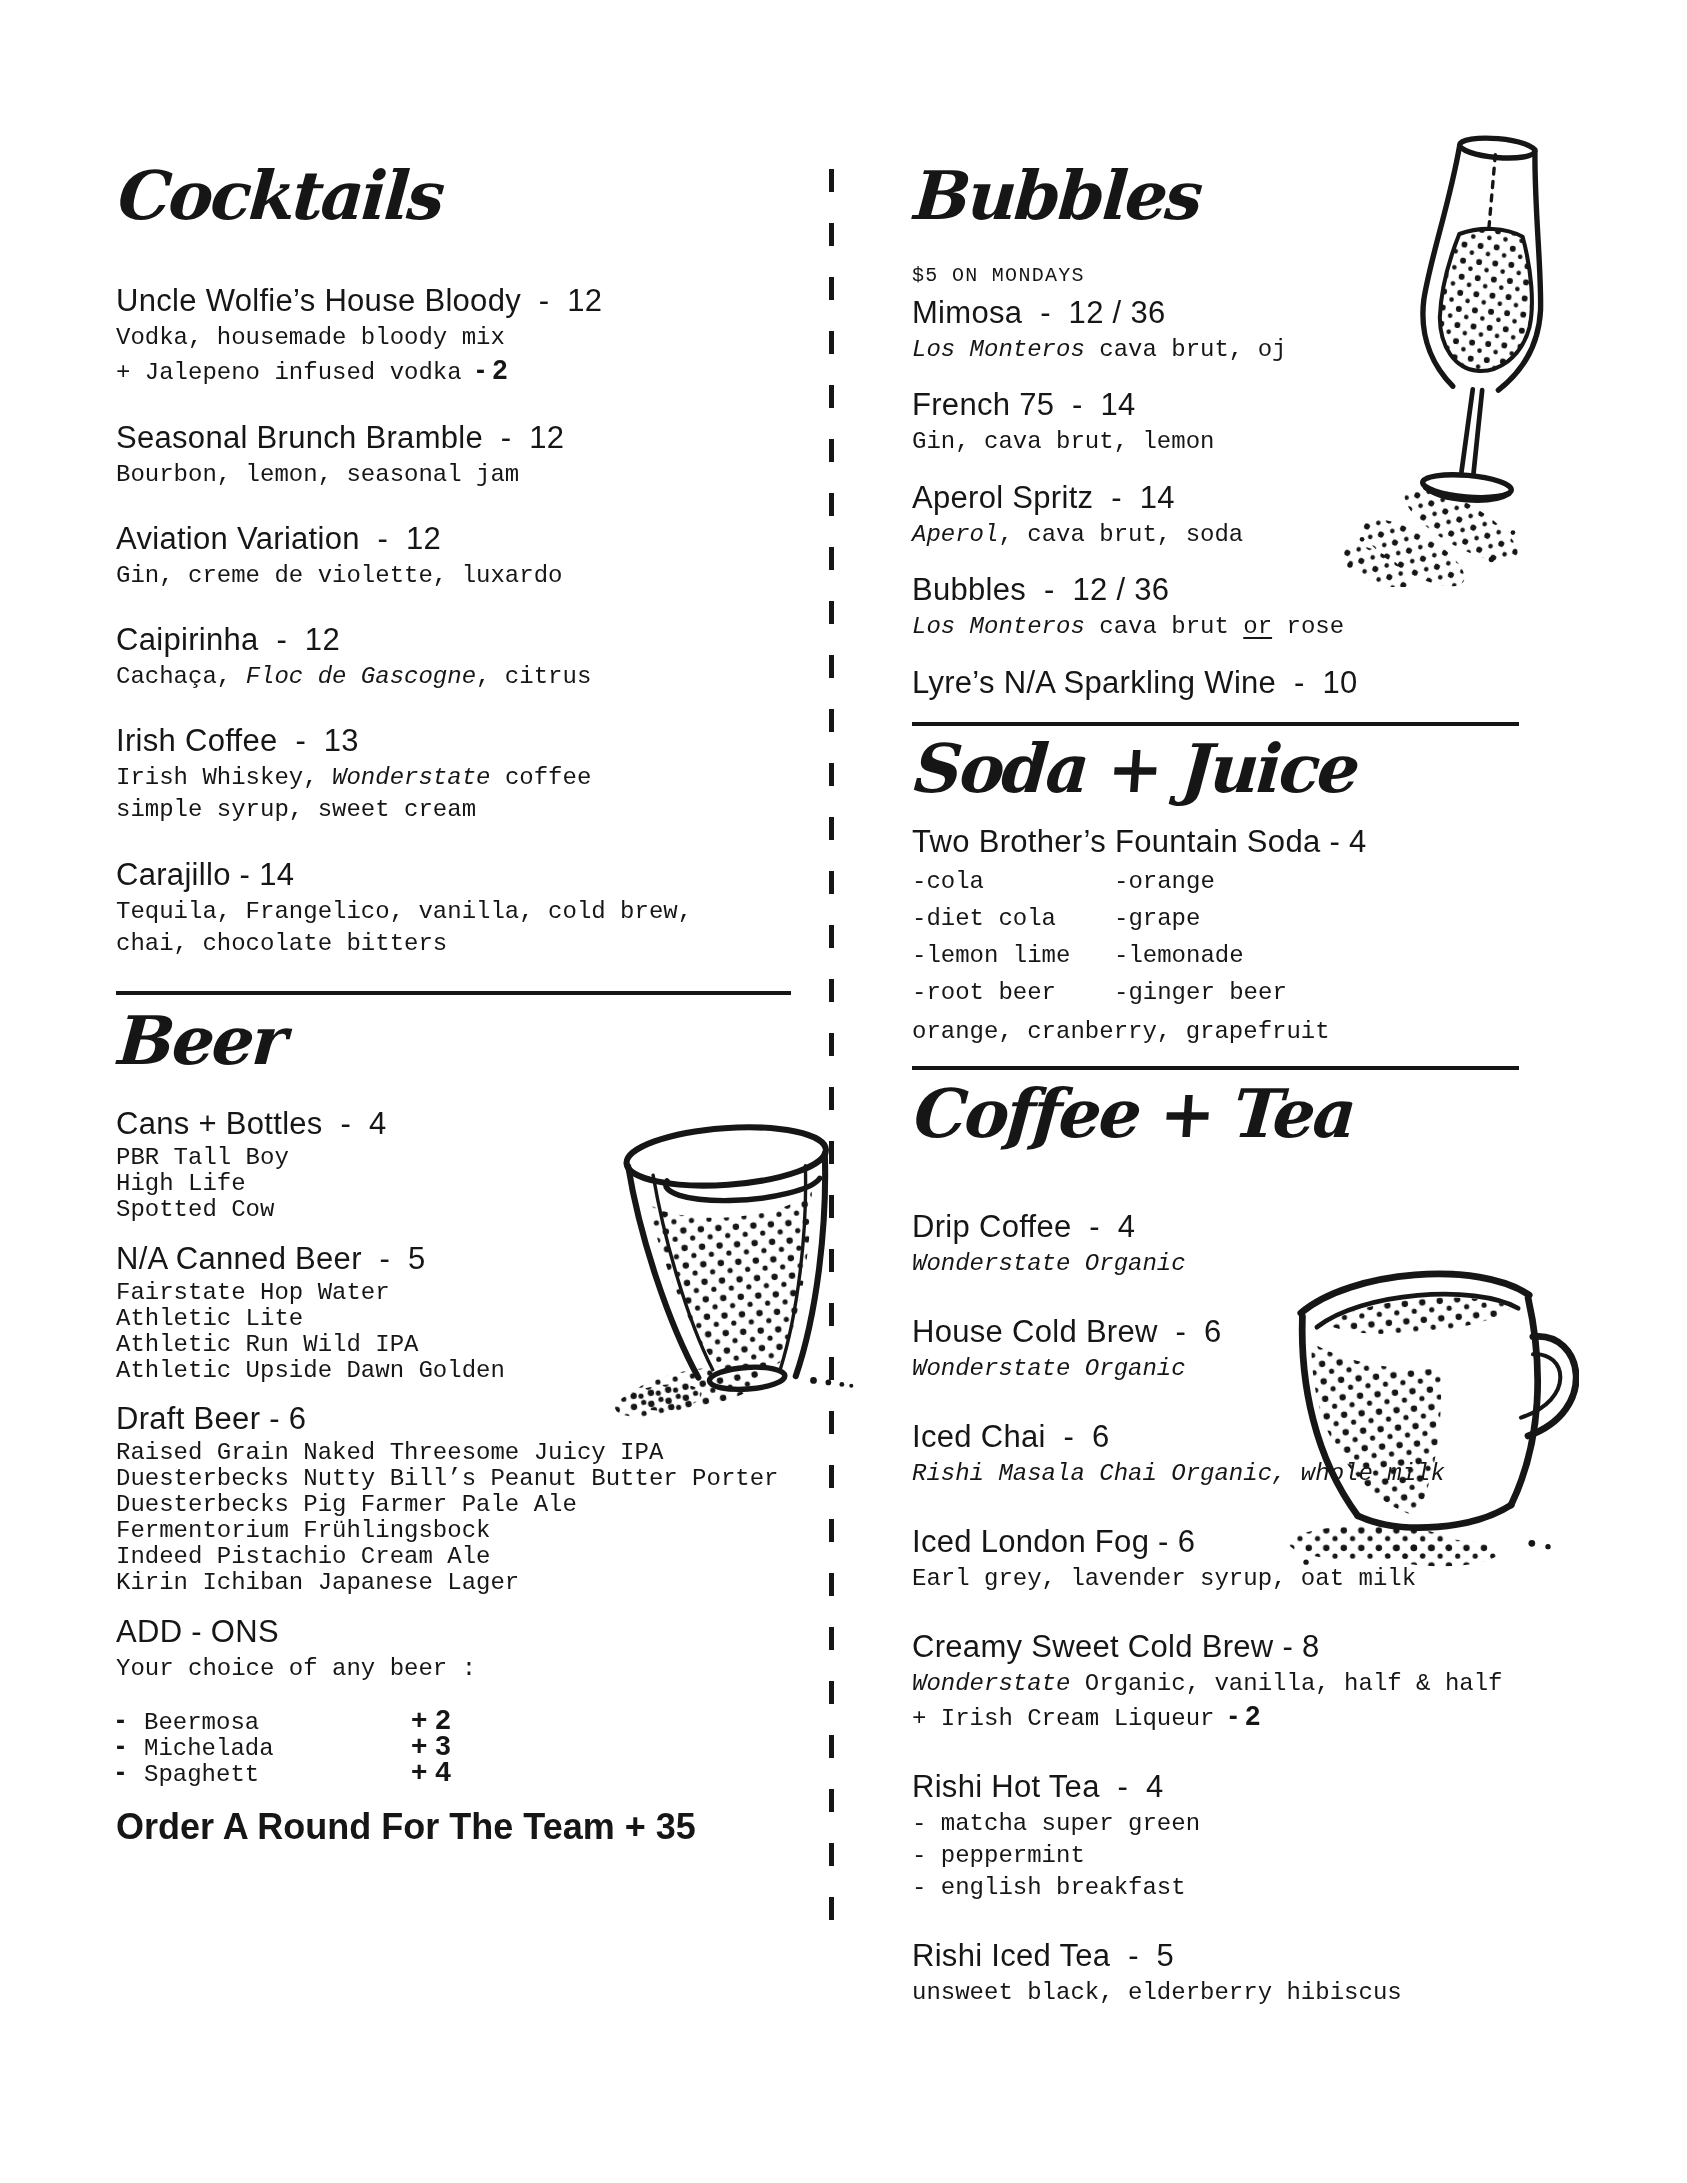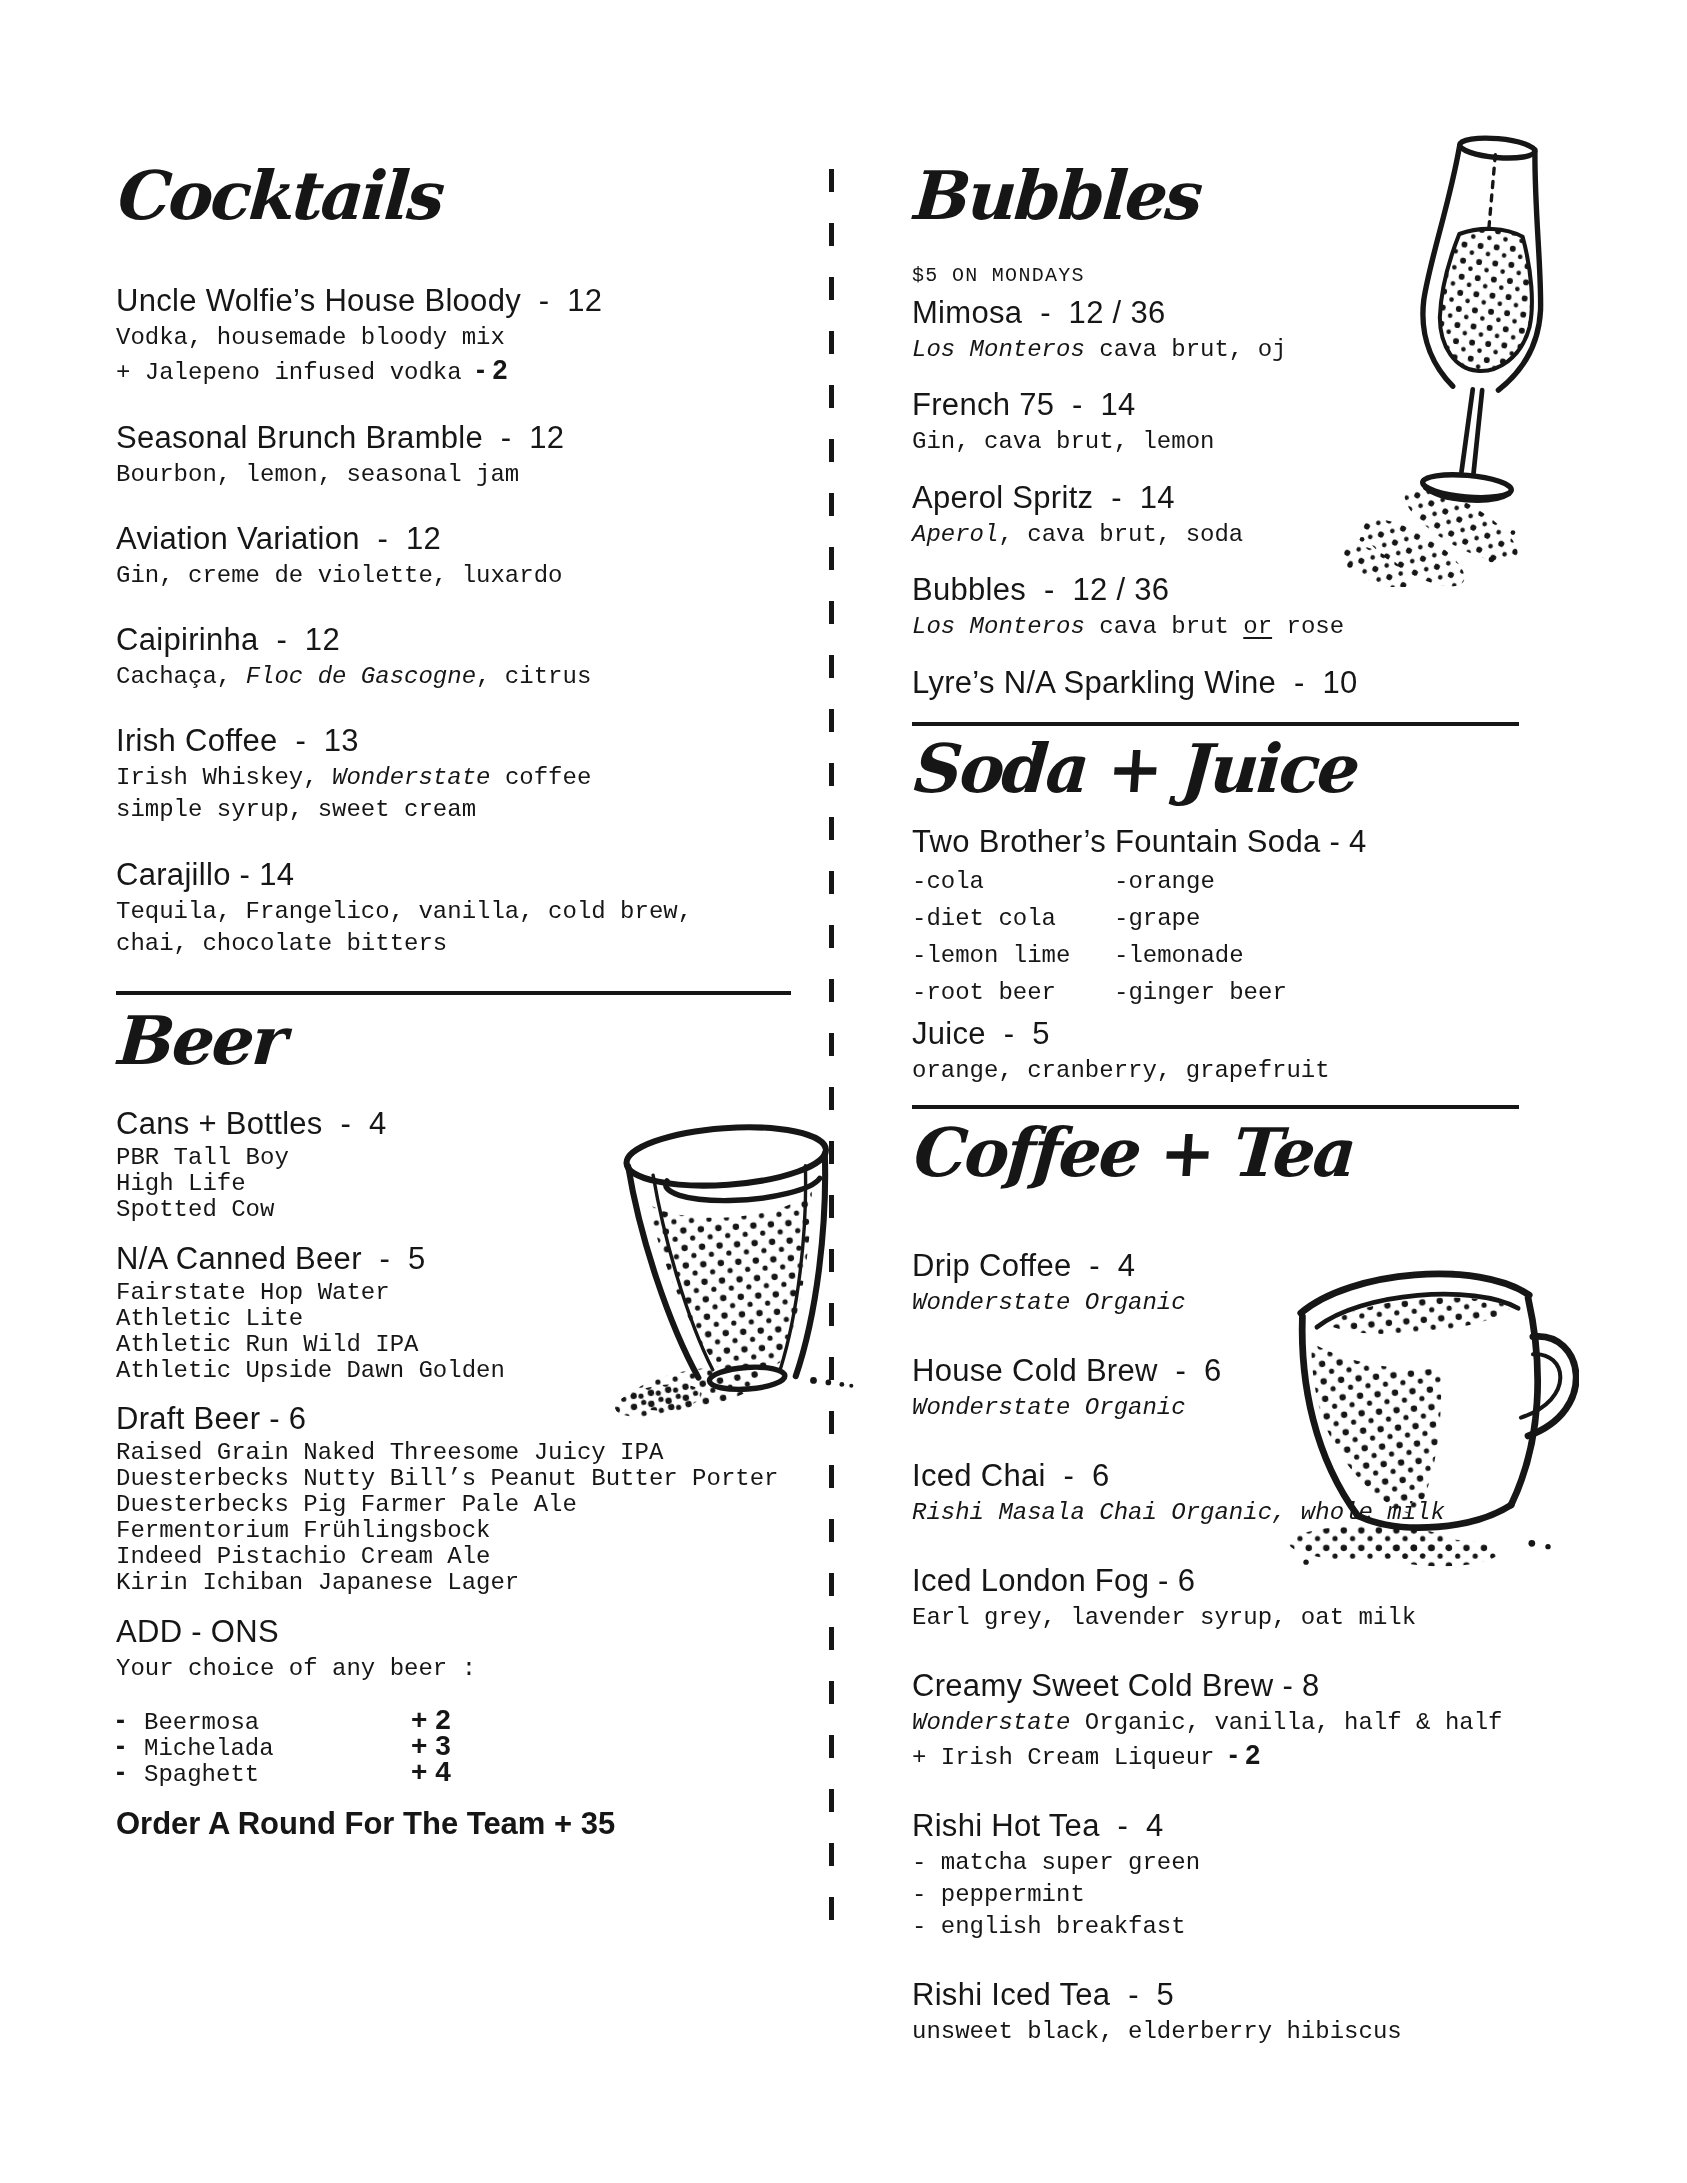--- a/index.html
+++ b/index.html
@@ -55,21 +55,21 @@
   .flav .fc1 { width:202px; }
   .flav .fd { font-family:"Liberation Mono","DejaVu Sans Mono",monospace; font-size:24px; line-height:37px; }
   .juice { margin-top:5.4px; }
   
   .addons { margin-top:1.3px; }
   .addon-rows { margin-top:19px; }
   .addon-row { display:flex; align-items:baseline; height:26px; }
   .addon-bullet { width:28px; font-weight:700; font-size:27px; }
   .addon-label { width:267px; font-family:"Liberation Mono","DejaVu Sans Mono",monospace; font-size:24px; }
   .addon-price { font-weight:700; font-size:28px; }
-  .order { font-weight:700; font-size:31px; margin-top:24px; white-space:pre-wrap; }
+  .order { font-weight:700; font-size:36px; margin-top:24px; white-space:pre-wrap; }
   
   .illus { position:absolute; }
   .illus-flute { left:1323px; top:128px;  width:229px; height:459px; }
   .illus-beer  { left:611px;  top:1117px; width:243px; height:304px; }
   .illus-mug   { left:1269px; top:1245px; width:310px; height:331px; }
 </style>
 </head>
 <body>
 
 <div class="page">
@@ -211,21 +211,20 @@
         <div class="fc">
           <span class="fd">-orange</span>
           <span class="fd">-grape</span>
           <span class="fd">-lemonade</span>
           <span class="fd">-ginger beer</span>
         </div>
       </div>
     </div>
 
     <div class="juice">
-      <div class="t">Juice  -  5</div>
       <div class="d"><span>orange, cranberry, grapefruit</span></div>
     </div>
 
     <hr class="rule rule-r2">
 
     <div class="script-h h-gap4">Coffee + Tea</div>
 
     <div class="cof">
       <div class="item-1">
         <div class="t">Drip Coffee  -  4</div>

